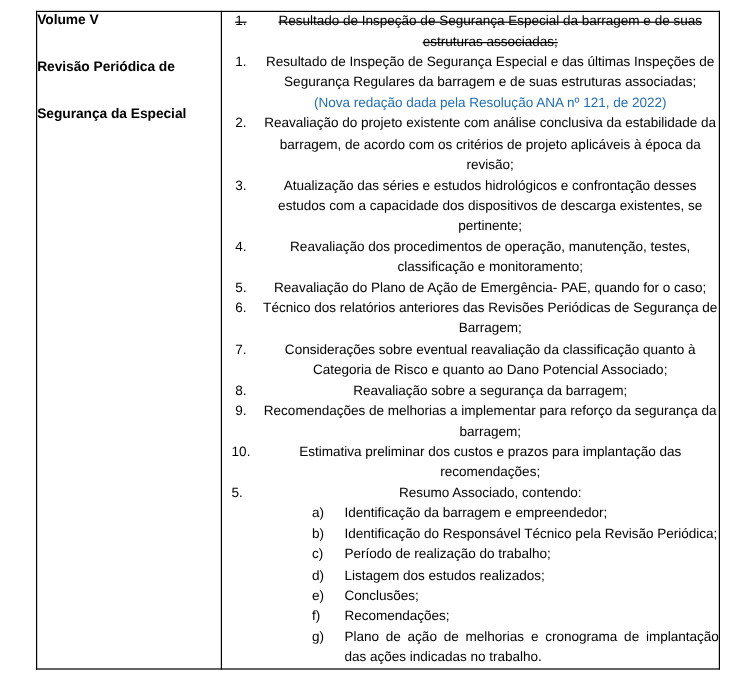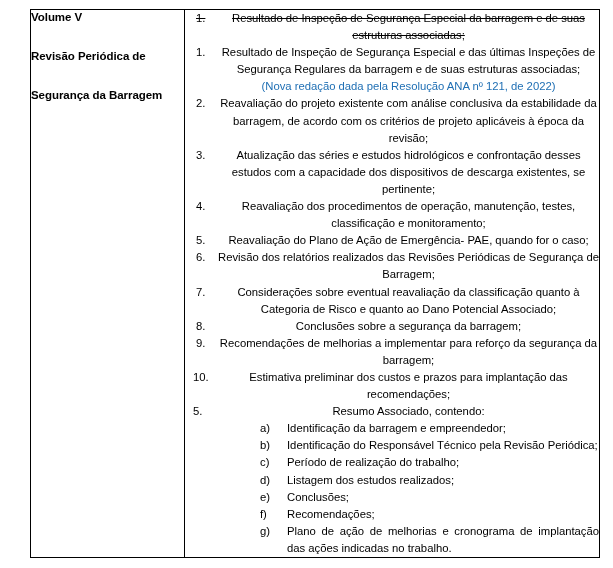--- a/index.html
+++ b/index.html
@@ -151,21 +151,21 @@
 
 <div class="page">
 
   <table class="doc-table">
     <tbody>
       <tr>
 
         <td class="col-volume">
           <div class="vol-line">Volume V</div>
           <div class="vol-line">Revisão Periódica de</div>
-          <div class="vol-line">Segurança da Barragem</div>
+          <div class="vol-line">Segurança da Especial</div>
         </td>
 
         <td class="col-content">
 
           <ul class="num-list">
 
             <li class="num-item struck">
               <span class="marker">1.</span>
               <span class="body">Resultado de Inspeção de Segurança Especial da barragem e de suas estruturas associadas;</span>
             </li>
@@ -191,31 +191,31 @@
               <span class="body">Reavaliação dos procedimentos de operação, manutenção, testes, classificação e monitoramento;</span>
             </li>
 
             <li class="num-item nojustify">
               <span class="marker">5.</span>
               <span class="body">Reavaliação do Plano de Ação de Emergência- PAE, quando for o caso;</span>
             </li>
 
             <li class="num-item">
               <span class="marker">6.</span>
-              <span class="body">Revisão dos relatórios realizados das Revisões Periódicas de Segurança de Barragem;</span>
+              <span class="body">Técnico dos relatórios anteriores das Revisões Periódicas de Segurança de Barragem;</span>
             </li>
 
             <li class="num-item">
               <span class="marker">7.</span>
               <span class="body">Considerações sobre eventual reavaliação da classificação quanto à Categoria de Risco e quanto ao Dano Potencial Associado;</span>
             </li>
 
             <li class="num-item nojustify">
               <span class="marker">8.</span>
-              <span class="body">Conclusões sobre a segurança da barragem;</span>
+              <span class="body">Reavaliação sobre a segurança da barragem;</span>
             </li>
 
             <li class="num-item">
               <span class="marker">9.</span>
               <span class="body">Recomendações de melhorias a implementar para reforço da segurança da barragem;</span>
             </li>
 
             <li class="num-item wide-marker">
               <span class="marker">10.</span>
               <span class="body">Estimativa preliminar dos custos e prazos para implantação das recomendações;</span>

